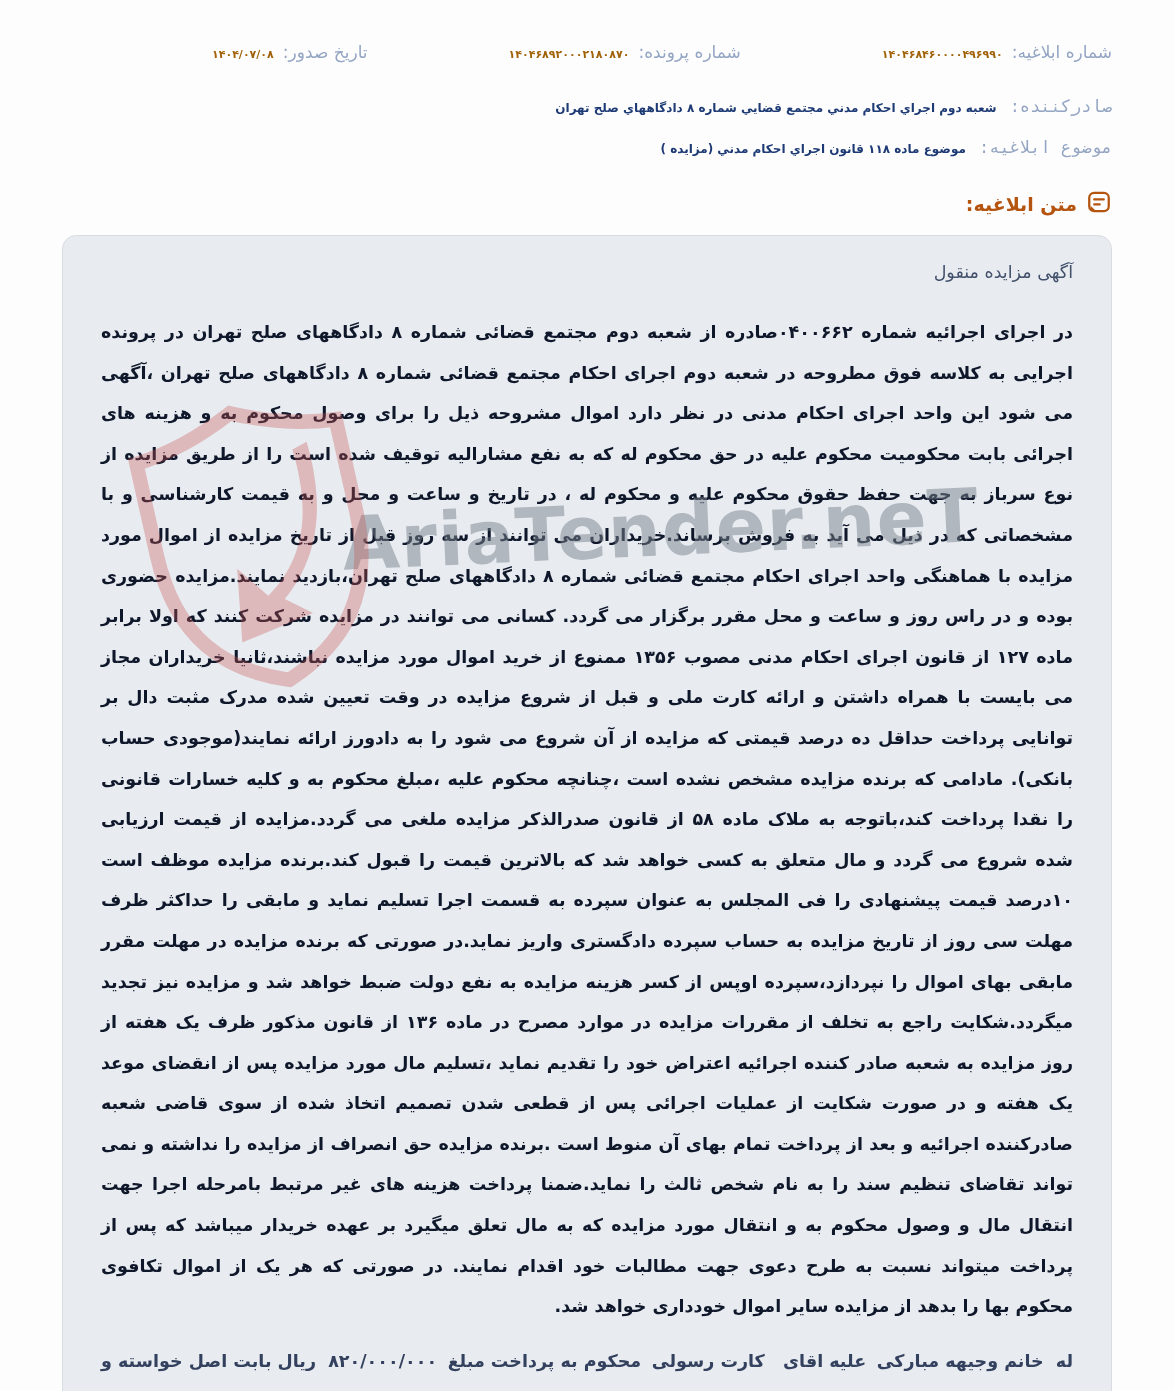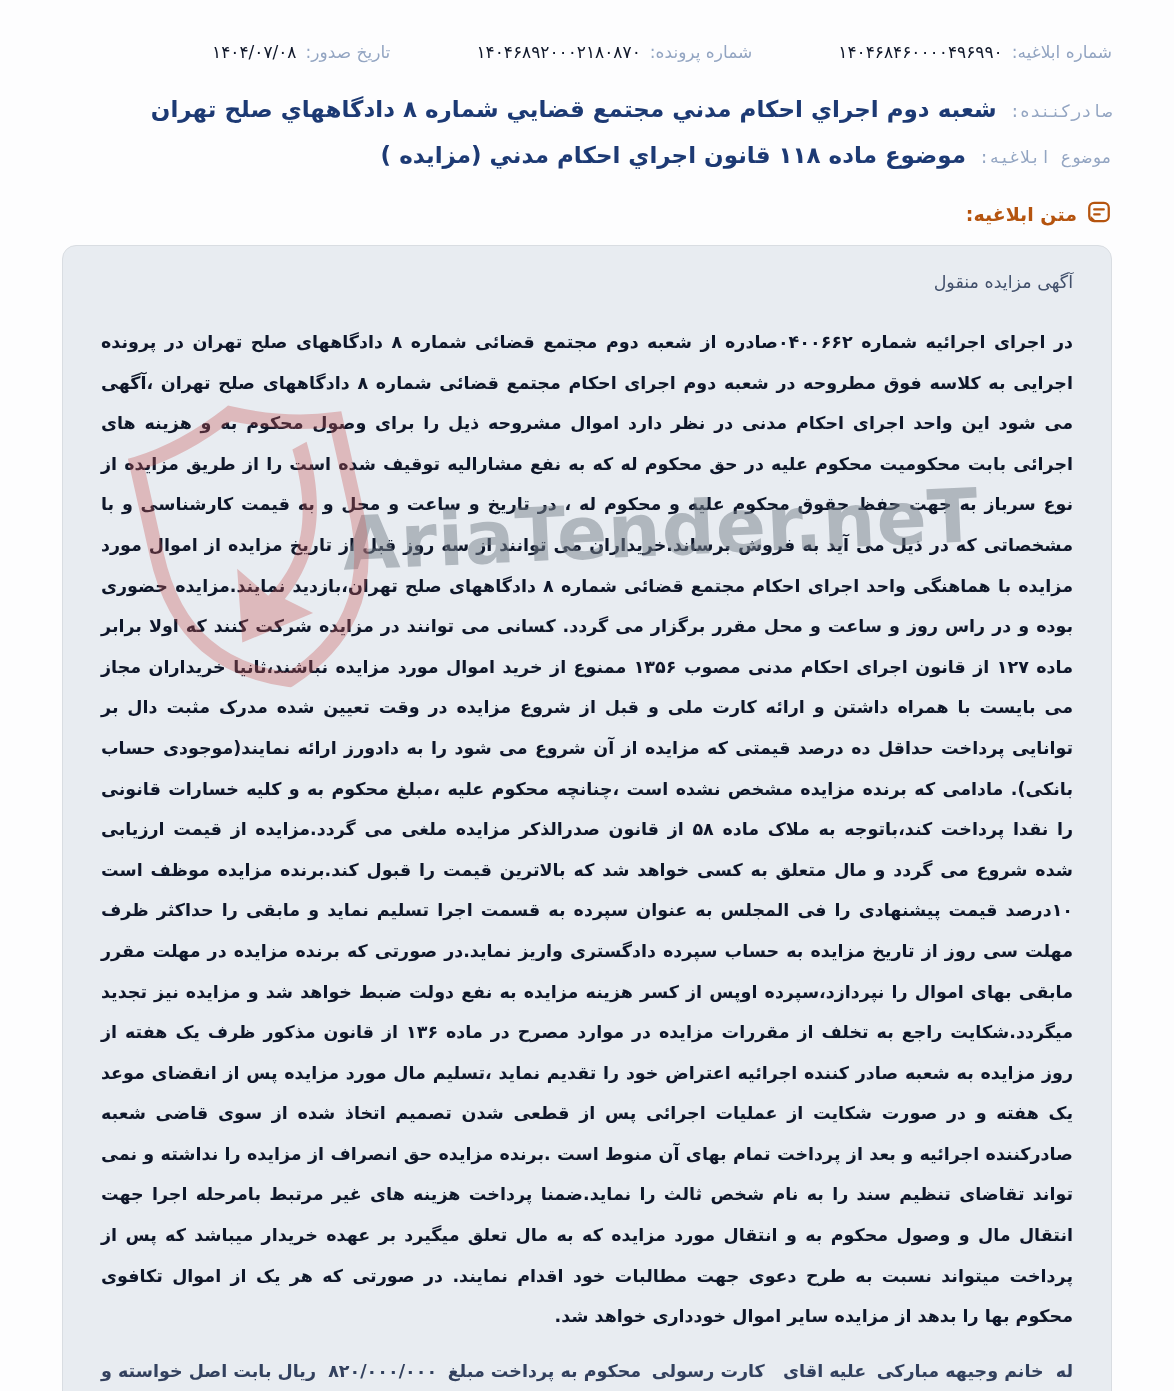--- a/index.html
+++ b/index.html
@@ -10,24 +10,24 @@
     direction:rtl;
   }
   .page{position:relative;width:1174px;height:1391px;overflow:hidden;}
 
   
   .header{padding:42px 62px 0;}
   .hrow1{display:flex;justify-content:space-between;align-items:baseline;padding-left:150px;}
   .field{white-space:nowrap;}
   .lbl{color:#93a5c2;font-size:17px;}
   .lbl-inline{color:#93a5c2;font-size:17px;margin-left:8px;font-family:Liberation Mono, monospace;}
-  .val{color:#0f172a;font-weight:normal;font-size:17px;margin-right:4px;}
+  .val{color:#a16207;font-weight:bold;font-size:11px;margin-right:4px;}
   .hrow2{margin-top:34px;}
   .hrow3{margin-top:20px;}
-  .val-strong{color:#1d3a74;font-weight:bold;font-size:23px;}
+  .val-strong{color:#1d3a74;font-weight:bold;font-size:12px;}
   .hrow4{margin-top:31px;display:flex;align-items:center;gap:9px;color:#b5540f;font-weight:bold;font-size:19px;}
   .note-icon{flex:0 0 auto;display:inline-block;}
 
   
   .panel{
     margin:16px 62px 0;
     background:#e8ecf1;
     border:1px solid #d9dde2;
     border-radius:14px;
     padding:26px 38px 84px;

